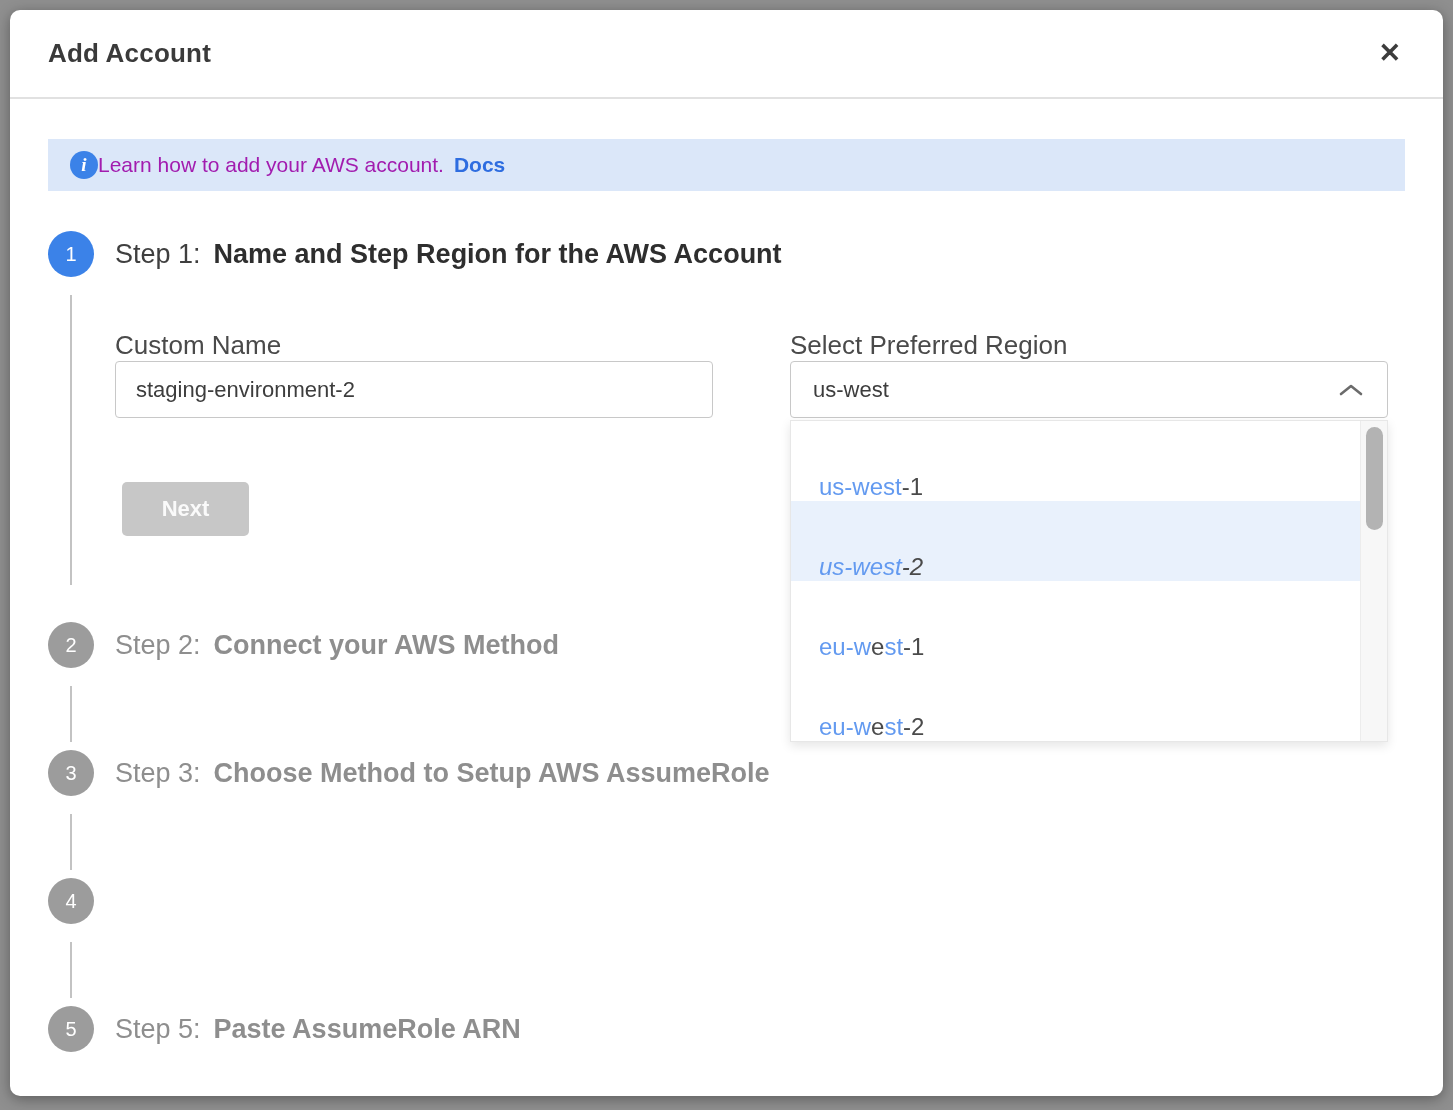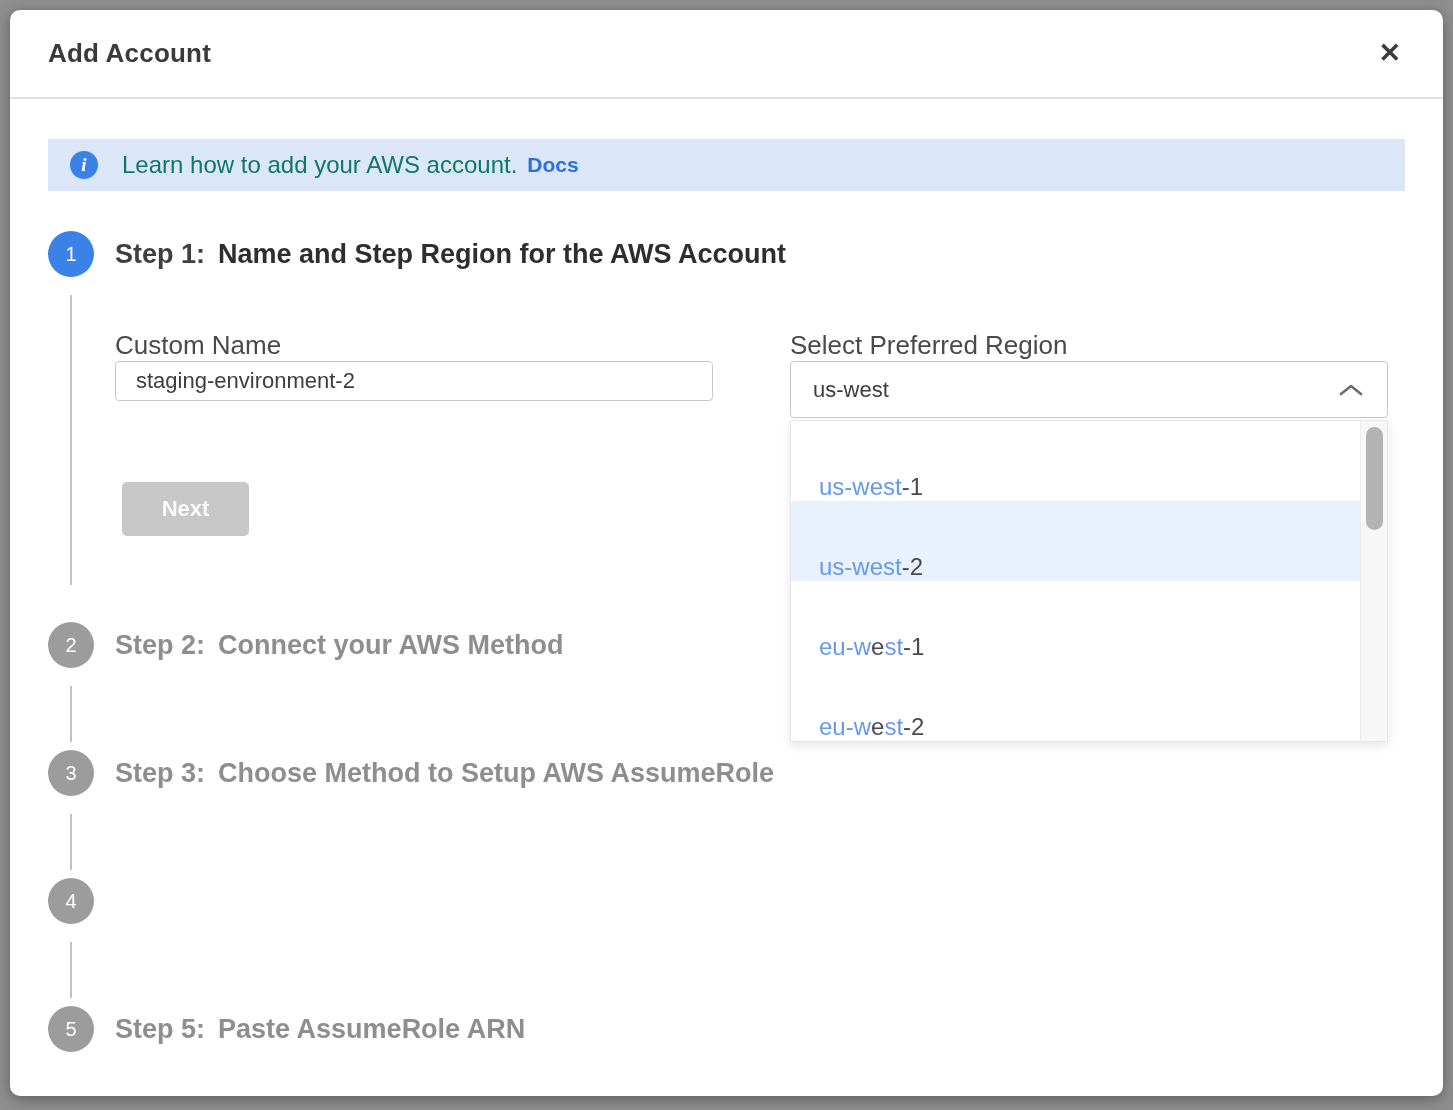--- a/index.html
+++ b/index.html
@@ -32,48 +32,48 @@
     position:absolute; left:38px; top:129px; width:1357px; height:52px;
     background:#dbe7f9; display:flex; align-items:center; padding:0 22px;
   }
   .info-icon {
     width:28px; height:28px; border-radius:50%;
     background:#3b82e8; color:#ffffff;
     font-family:"Liberation Serif", serif; font-weight:700; font-style:italic;
     font-size:19px; display:flex; align-items:center; justify-content:center;
     flex:0 0 28px;
   }
-  .info-text { margin-left:24px; font-size:24px; color:#0f766e; }
+  .info-text { font-size:21px; color:#a21caf; }
   .info-link { margin-left:10px; font-size:21px; font-weight:700; color:#2e6de0; text-decoration:none; cursor:pointer; }
   
   .step-row { position:absolute; left:38px; display:flex; align-items:center; height:46px; }
   .step-circle {
     width:46px; height:46px; border-radius:50%;
     display:flex; align-items:center; justify-content:center;
     color:#ffffff; font-size:20px; flex:0 0 46px;
   }
   .step-circle.active { background:#3b82e8; }
   .step-circle.inactive { background:#9c9c9c; }
   .step-label { margin-left:21px; font-size:27px; white-space:nowrap; }
-  .step-label .prefix { font-weight:700; }
+  .step-label .prefix { font-weight:400; }
   .step-label .name { font-weight:700; margin-left:13px; }
   .step-row.active .prefix { color:#3f3f3f; }
   .step-row.active .name { color:#2e2e2e; }
   .step-row.inactive .prefix, .step-row.inactive .name { color:#8e8e8e; }
   .connector { position:absolute; left:60px; width:2px; background:#c3c3c3; }
   .connector.c1 { top:285px; height:290px; }
   .connector.c2 { top:676px; height:56px; }
   .connector.c3 { top:804px; height:56px; }
   .connector.c4 { top:932px; height:56px; }
   
   .field-label { position:absolute; font-size:26px; color:#4a4a4a; }
   .label-name   { left:105px; top:320px; }
   .label-region { left:780px; top:320px; }
   .text-input {
-    position:absolute; left:105px; top:351px; width:598px; height:40px;
+    position:absolute; left:105px; top:351px; width:598px; height:57px;
     border:1px solid #c8c8c8; border-radius:4px; background:#fff;
     font-family:"Liberation Sans", sans-serif;
     font-size:22px; color:#3d3d3d; padding:0 20px; outline:none;
   }
   .select-box {
     position:absolute; left:780px; top:351px; width:598px; height:57px;
     border:1px solid #c8c8c8; border-radius:4px; background:#fff;
     display:flex; align-items:center; justify-content:space-between;
     padding:0 22px; cursor:pointer;
   }
@@ -88,21 +88,21 @@
   .dropdown {
     position:absolute; left:780px; top:410px; width:598px; height:322px;
     background:#ffffff; border:1px solid #e7e7e7;
     box-shadow:0 4px 10px rgba(0,0,0,.10);
     overflow:hidden;
   }
   .option {
     height:80px; display:flex; align-items:flex-end;
     padding-left:28px; font-size:24px; cursor:pointer;
   }
-  .option.selected { background:#e9f1fc; }
+  .option.selected { background:#e9f1fc;font-style:italic; }
   .option .hl { color:#639af0; }
   .option .plain { color:#4a4a4a; }
   .scrollbar-track {
     position:absolute; right:0; top:0; bottom:0; width:27px;
     background:#f7f7f7; border-left:1px solid #ececec;
   }
   .scrollbar-thumb {
     position:absolute; left:5px; top:6px; width:17px; height:103px;
     background:#b3b3b3; border-radius:9px; cursor:grab;
   }

